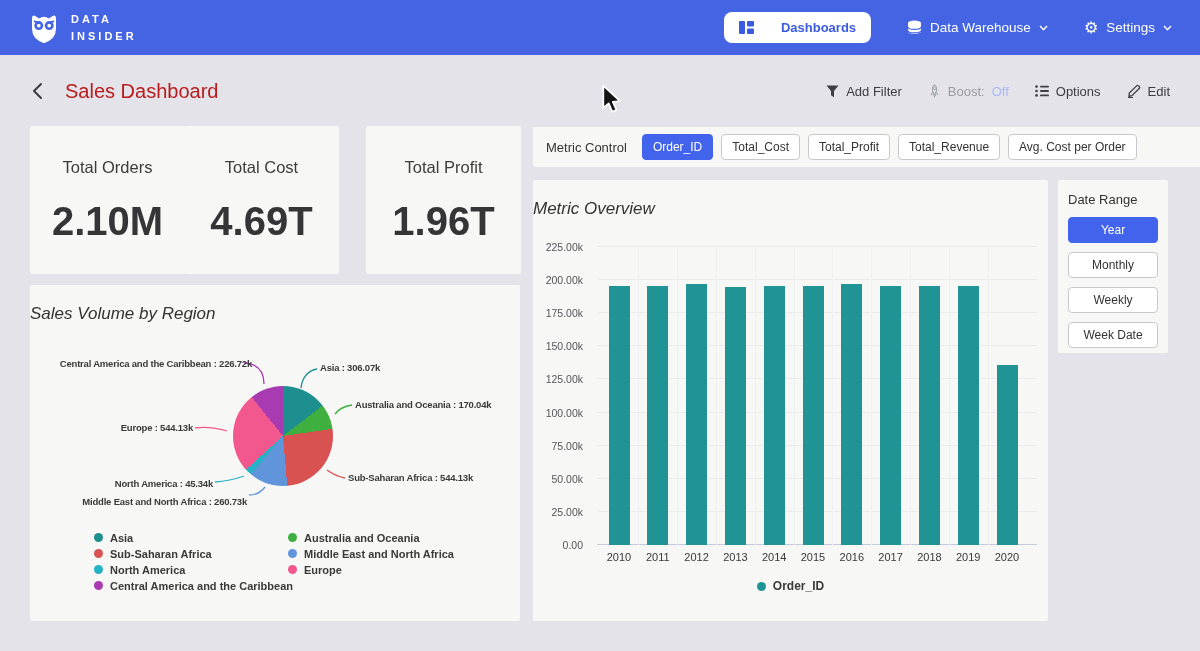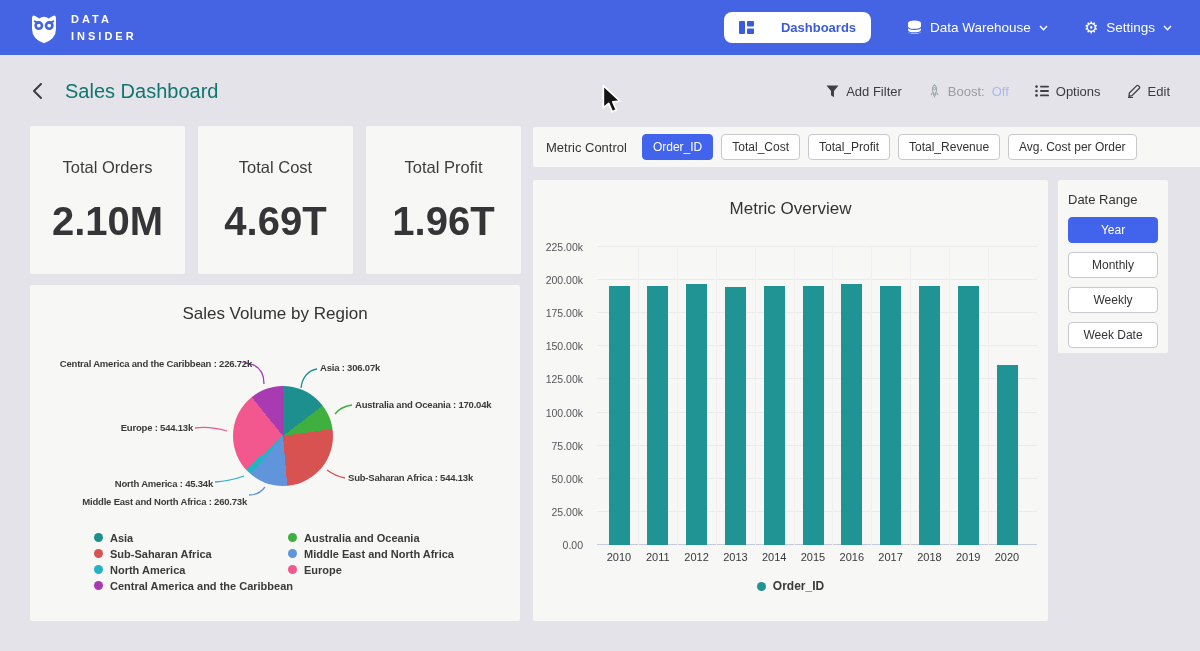--- a/index.html
+++ b/index.html
@@ -10,42 +10,42 @@
   .brand{display:flex;align-items:center;gap:11px;cursor:pointer;}
   .brand-text{display:flex;flex-direction:column;color:#fff;font-size:11px;font-weight:bold;letter-spacing:3px;line-height:1.5;}
   .nav-right{display:flex;align-items:center;gap:36px;}
   .nav-pill{display:flex;align-items:center;gap:27px;background:#fff;color:#3a5be0;border:none;border-radius:8px;padding:8px 15px;font-size:13px;font-weight:bold;font-family:inherit;cursor:pointer;}
   .nav-item{display:flex;align-items:center;gap:8px;color:#fff;font-size:13.5px;cursor:pointer;}
   .gear-glyph{font-family:"DejaVu Sans",sans-serif;font-size:16px;line-height:1;}
 
   
   .pagebar{position:absolute;top:55px;left:0;right:0;height:72px;display:flex;align-items:center;padding:0 30px;box-sizing:border-box;}
   .backbtn{background:none;border:none;padding:2px;cursor:pointer;display:flex;align-items:center;}
-  .page-title{font-size:20px;color:#0f766e;font-weight:500;margin:0 0 0 20px;}
+  .page-title{font-size:20px;color:#b91c1c;font-weight:500;margin:0 0 0 20px;}
   .actions{margin-left:auto;display:flex;align-items:center;gap:26px;}
   .action{display:flex;align-items:center;gap:7px;font-size:13px;color:#3c3c40;cursor:pointer;}
   .action.boost{color:#9a9aa1;}
   .boost-off{color:#a9b9f2;}
 
   
   .card{position:absolute;background:#f7f7f6;border-radius:2px;}
   .kpi{width:155px;height:148px;top:126px;text-align:center;}
   .kpi-lbl{margin-top:32px;font-size:16.5px;color:#3c3c3c;}
   .kpi-val{margin-top:22px;font-size:40px;font-weight:bold;color:#353538;}
-  #kpi1{left:30px;} #kpi2{left:198px;text-align:center;} #kpi3{left:366px;}
+  #kpi1{left:30px;} #kpi2{left:184px;text-align:center;} #kpi3{left:366px;}
 
   
   .metric-strip{left:533px;top:127px;width:720px;height:40px;display:flex;align-items:center;gap:8px;padding:0 13px;box-sizing:border-box;}
   .mlabel{font-size:13px;color:#333;margin-right:7px;}
   .btn{font-size:12px;color:#333;background:#fff;border:1px solid #c9c9cd;border-radius:4px;height:26px;padding:0 10px;display:inline-flex;align-items:center;justify-content:center;font-family:inherit;cursor:pointer;white-space:nowrap;}
   .btn.sel{background:#4263eb;border-color:#4263eb;color:#fff;}
 
   
   .pie-card{left:30px;top:285px;width:490px;height:336px;}
-  .chart-title{text-align:center;font-size:17px;color:#333;padding-top:19px;}
+  .chart-title{font-size:17px;color:#333;padding-top:19px;font-style:italic;}
   .pie{position:absolute;left:203px;top:101px;width:100px;height:100px;border-radius:50%;}
   .leader-svg{position:absolute;left:0;top:0;pointer-events:none;}
   .pcallout{position:absolute;font-size:9.5px;font-weight:bold;color:#3a3a3a;letter-spacing:-0.2px;white-space:nowrap;}
   .plg-col{position:absolute;display:flex;flex-direction:column;gap:5px;}
   .plg-item{display:flex;align-items:center;gap:7px;font-size:11px;font-weight:bold;color:#3a3a3a;height:11px;cursor:pointer;}
   .dot{width:9px;height:9px;border-radius:50%;flex:0 0 auto;}
 
   
   .bar-card{left:533px;top:180px;width:515px;height:441px;}
   .bar-ylabels{position:absolute;left:0;top:67px;width:56px;height:298px;}

